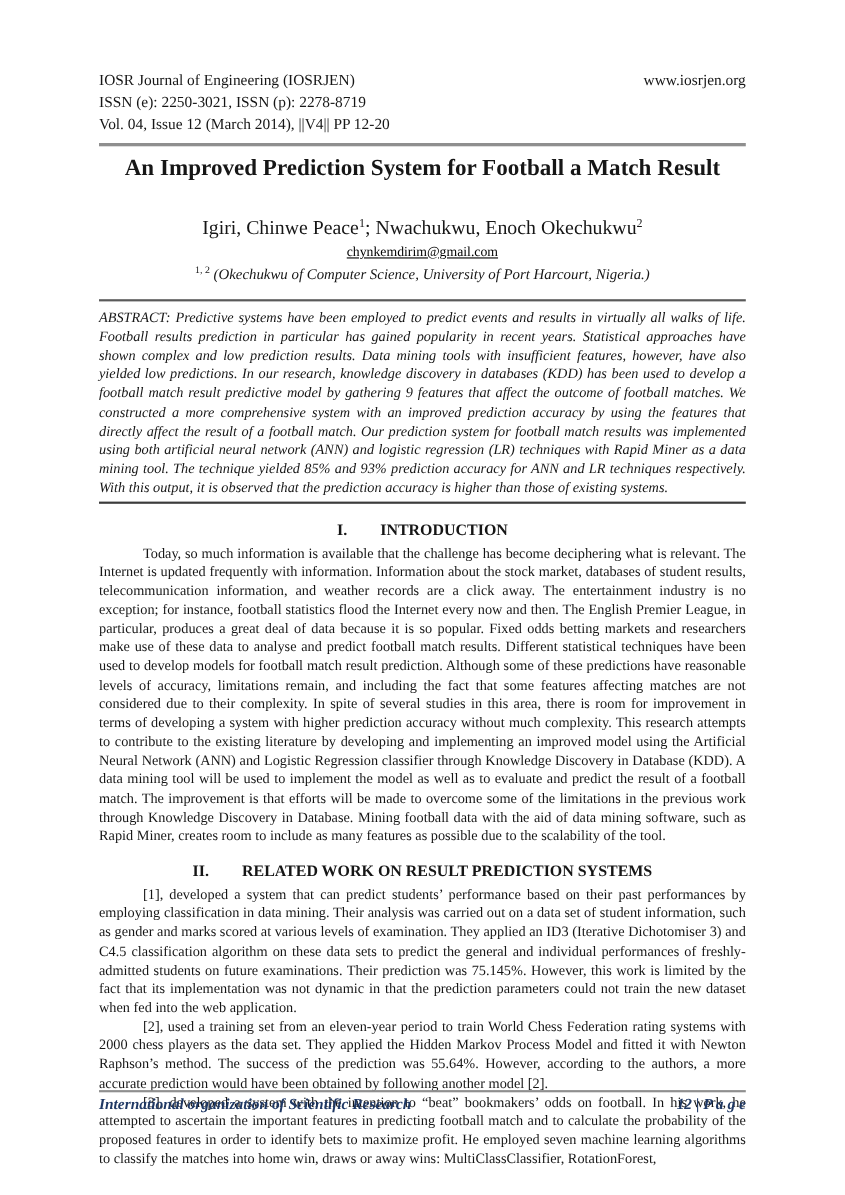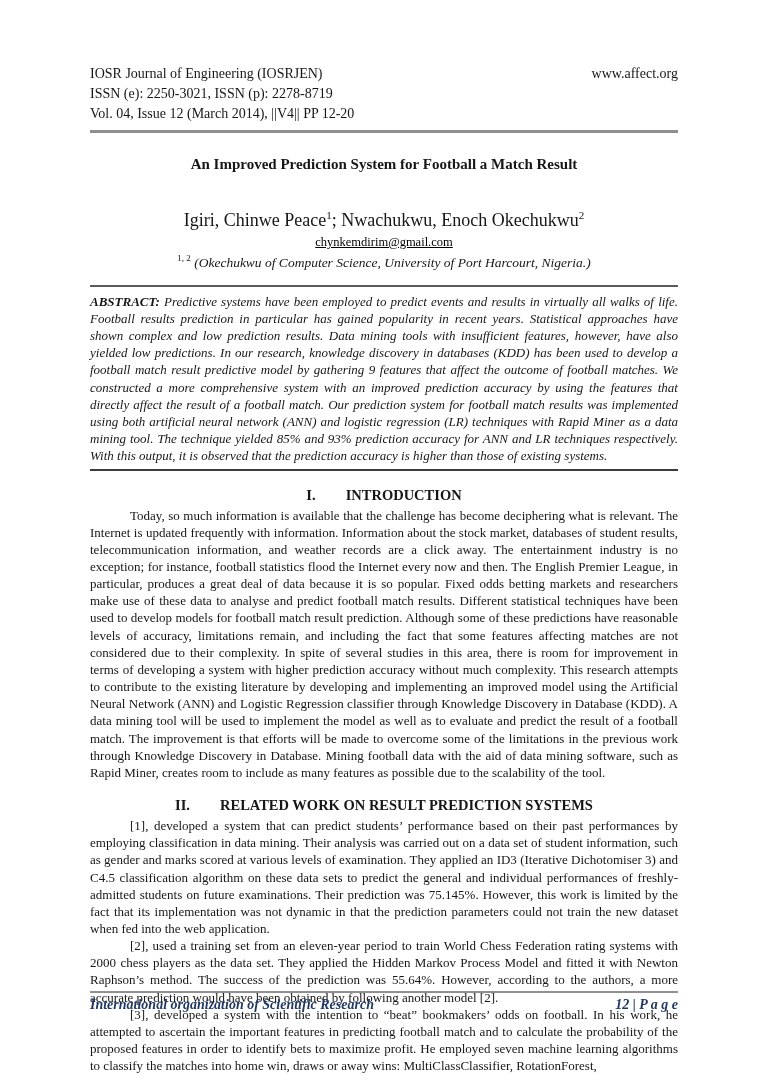--- a/index.html
+++ b/index.html
@@ -11,32 +11,32 @@
     color:#161616;
     overflow:hidden;
   }
   .content{padding:0 90px;}
   
   .journal-header{padding-top:64px;font-size:14px;line-height:20px;}
   .header-row{display:flex;justify-content:space-between;align-items:baseline;}
   .header-rule{border:none;height:3px;background:#8f8f8f;margin:6px 0 0 0;}
   
   .title-block{text-align:center;}
-  .paper-title{font-size:15px;font-weight:bold;margin:18px 0 0 0;line-height:26px;}
+  .paper-title{font-size:21px;font-weight:bold;margin:6px 0 0 0;line-height:26px;}
   .authors{font-size:18px;margin-top:27px;line-height:22px;}
   .authors sup{font-size:11px;}
   .email-line{font-size:12.5px;margin-top:4px;}
   .email-link{color:#000000;text-decoration:underline;}
   .email2{font-style:italic;font-weight:bold;font-size:12px;margin-top:16px;}
   .affiliation{font-size:13.5px;font-style:italic;margin-top:3px;}
   .affiliation sup{font-size:9px;font-style:normal;}
   
   .abstract-rule{border:none;height:2px;background:#5a5a5a;margin:14px 0 0 0;}
   .abstract-para{font-size:13px;line-height:17.2px;text-align:justify;font-style:italic;margin:6px 0 0 0;}
-  .abstract-label,.keywords-label{font-weight:bold;font-style:italic;}
+  .abstract-label,.keywords-label{font-weight:normal;font-style:italic;}
   .keywords-line{font-size:13px;font-style:italic;margin:14px 0 0 0;}
   .keywords-rule{border:none;height:2px;background:#3c3c3c;margin:4px 0 0 0;}
   
   .section-heading{
     text-align:center;font-weight:bold;font-size:14.5px;
     margin:15px 0 3px 0;line-height:18px;
   }
   .section-heading .numeral{margin-right:30px;}
   .body-para{
     font-size:13px;line-height:17.15px;text-align:justify;
@@ -52,21 +52,21 @@
 </style>
 </head>
 <body>
 
 <div class="page">
   <div class="content">
 
     <div class="journal-header">
       <div class="header-row">
         <span>IOSR Journal of Engineering (IOSRJEN)</span>
-        <span>www.affect.org</span>
+        <span>www.iosrjen.org</span>
       </div>
       <div>ISSN (e): 2250-3021, ISSN (p): 2278-8719</div>
       <div>Vol. 04, Issue 12 (March 2014), ||V4|| PP 12-20</div>
       <hr class="header-rule">
     </div>
 
     <div class="title-block">
       <h1 class="paper-title">An Improved Prediction System for Football a Match Result</h1>
       <div class="authors"><span>Igiri, Chinwe Peace</span><sup>1</sup><span>; </span><span>Nwachukwu, Enoch Okechukwu</span><sup>2</sup></div>
       <div class="email-line">

